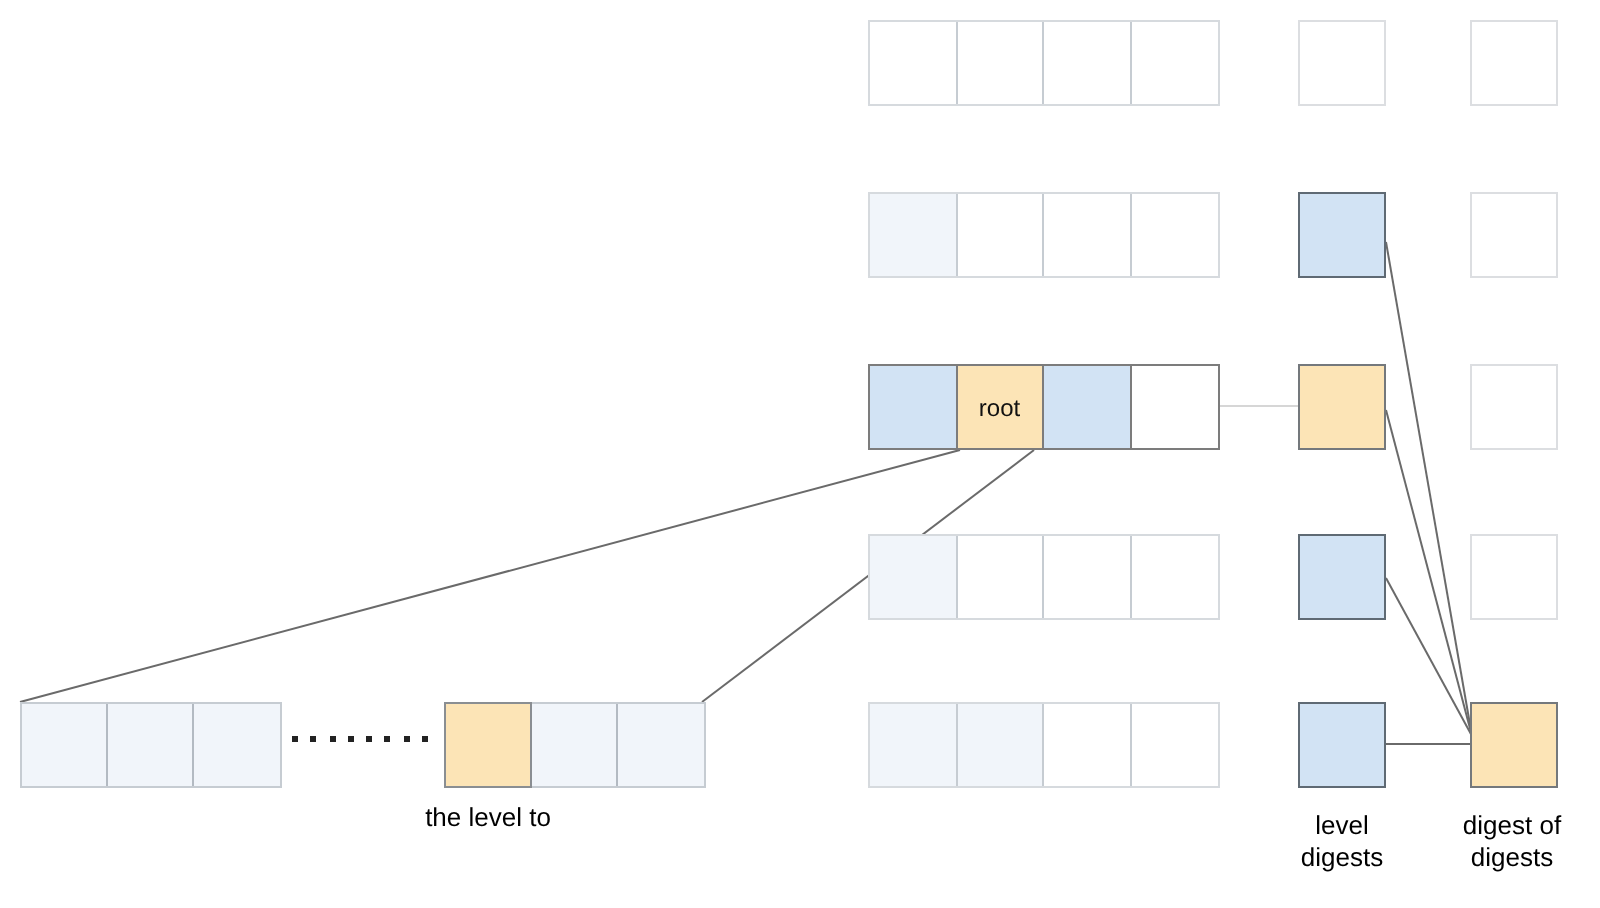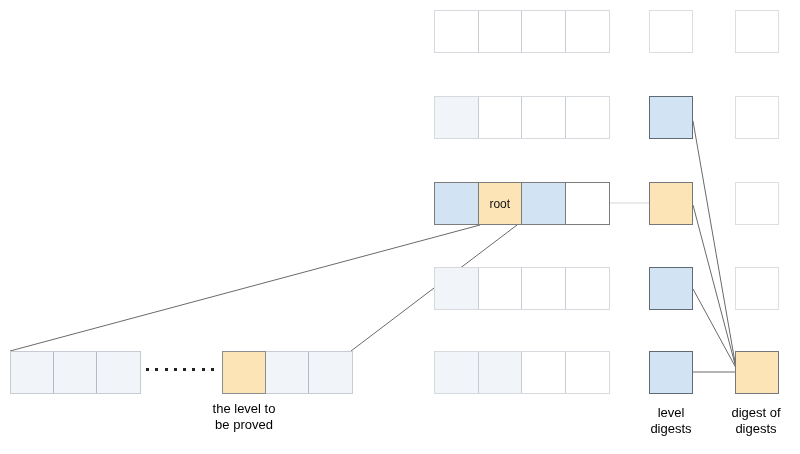--- a/index.html
+++ b/index.html
@@ -112,21 +112,20 @@
       <span></span>
     </div>
   <div class="item-row" style="left:222px;top:351px;">
       <div class="cell f-yellow"></div>
       <div class="cell f-faint"></div>
       <div class="cell f-faint"></div>
     </div>
 
   <div class="lbl lbl-item">
     <div>the level to</div>
-    <div>be proved</div>
   </div>
   <div class="lbl lbl-level">
     <div>level</div>
     <div>digests</div>
   </div>
   <div class="lbl lbl-digest">
     <div>digest of</div>
     <div>digests</div>
   </div>
 

